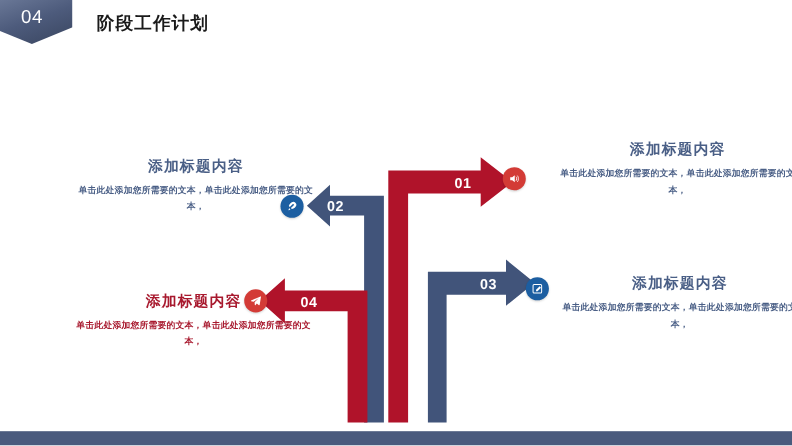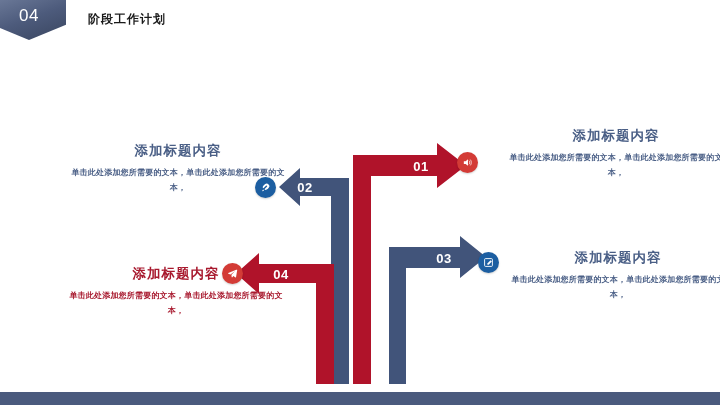--- a/index.html
+++ b/index.html
@@ -40,21 +40,21 @@
     font-size: 17px;
     line-height: 1;
     padding-top: 7px;
     letter-spacing: 0.5px;
     font-family: "Liberation Sans", sans-serif;
   }
   #page-title {
     position: absolute;
     left: 88px;
     top: 11px;
-    font-size: 12px;
+    font-size: 16px;
     font-weight: bold;
     color: #1a1a1a;
     letter-spacing: 1px;
     white-space: nowrap;
   }
 
   
   .text-block {
     position: absolute;
     width: 216px;

